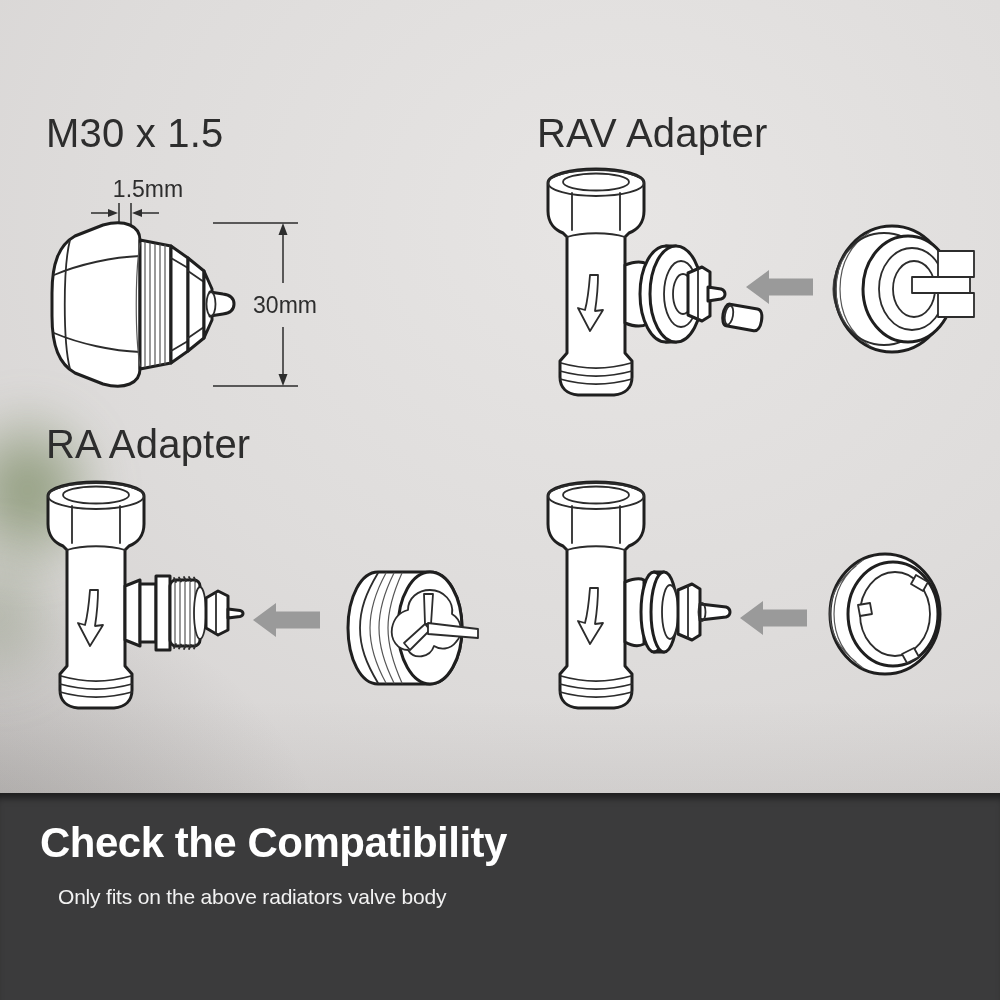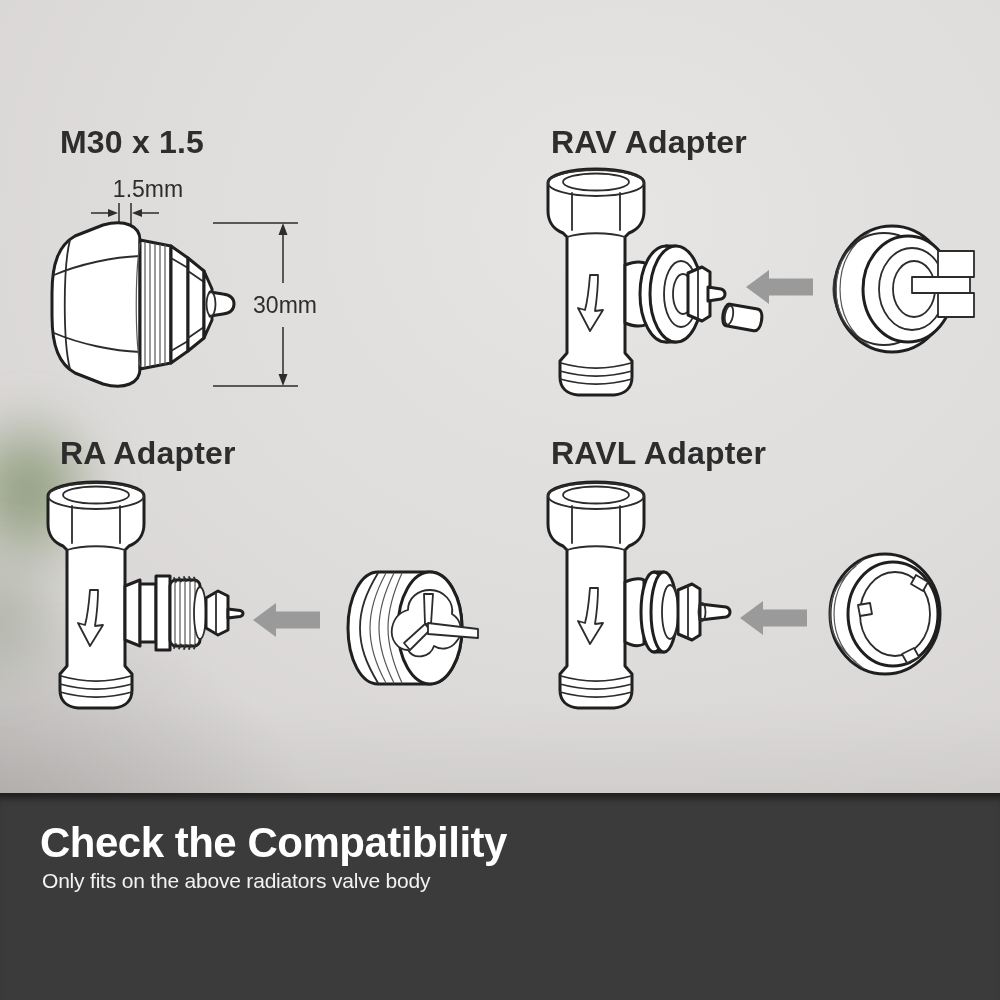--- a/index.html
+++ b/index.html
@@ -18,34 +18,34 @@
     position:absolute;left:-85px;top:365px;width:225px;height:250px;border-radius:50%;
     background:radial-gradient(closest-side, rgba(104,124,77,0.75), rgba(104,124,77,0) 72%);
     filter:blur(20px);
   }
   .plant2{
     position:absolute;left:-110px;top:500px;width:215px;height:230px;border-radius:50%;
     background:radial-gradient(closest-side, rgba(120,134,102,0.45), rgba(120,134,102,0) 72%);
     filter:blur(24px);
   }
   .title{
-    position:absolute;margin:14px;font-size:32px;font-weight:700;line-height:1.15;
+    position:absolute;margin:0;font-size:40px;font-weight:400;line-height:1.15;
     color:var(--label-text,#2d2d2d);white-space:nowrap;letter-spacing:0.2px;
   }
   .footer{
     position:absolute;left:0;top:793px;width:1000px;height:252px;
     background:var(--footer-background,#3b3b3c);
     box-shadow:inset 0 9px 7px -4px rgba(0,0,0,0.5);
   }
   .footer h1{
     position:absolute;left:40px;top:26px;margin:0;font-size:42px;font-weight:700;
     letter-spacing:-0.5px;color:var(--footer-title-text,#ffffff);white-space:nowrap;
   }
   .footer p{
-    position:absolute;left:42px;top:76px;margin:0;font-size:21px;font-weight:400;
+    position:absolute;left:42px;top:76px;margin:16px;font-size:21px;font-weight:400;
     letter-spacing:-0.2px;color:var(--footer-subtitle-text,#f2f2f2);white-space:nowrap;
   }
   svg.art{position:absolute;overflow:visible;}
   svg .o  {stroke:var(--line-dark,#1f1f1f);stroke-width:3;fill:none;stroke-linejoin:round;stroke-linecap:round;}
   svg .of {stroke:var(--line-dark,#1f1f1f);stroke-width:3;fill:#ffffff;stroke-linejoin:round;stroke-linecap:round;}
   svg .m  {stroke:#2c2c2c;stroke-width:1.8;fill:none;stroke-linejoin:round;stroke-linecap:round;}
   svg .mf {stroke:#2c2c2c;stroke-width:1.8;fill:#ffffff;stroke-linejoin:round;stroke-linecap:round;}
   svg .t  {stroke:#565656;stroke-width:1.2;fill:none;stroke-linecap:round;}
   svg .dim{stroke:#2d2d2d;stroke-width:1.5;fill:none;}
   svg .dimf{fill:#2d2d2d;stroke:none;}
@@ -56,21 +56,20 @@
 <body>
 
 <div id="stage">
   <div class="bg"></div>
   <div class="plant"></div>
   <div class="plant2"></div>
 
   <h3 class="title" style="left:46px;top:110px">M30 x 1.5</h3>
   <h3 class="title" style="left:46px;top:421px">RA Adapter</h3>
   <h3 class="title" style="left:537px;top:110px">RAV Adapter</h3>
-  <h3 class="title" style="left:537px;top:421px">RAVL Adapter</h3>
 
   <svg class="art" id="svg-m30" style="left:45px;top:163px" width="300" height="250" viewBox="0 0 300 250">
 
     <text x="103" y="34" text-anchor="middle">1.5mm</text>
     <path class="dim" d="M74,40 V78 M86,40 V78"></path>
     <path class="dim" d="M46,50 H63 M114,50 H97"></path>
     <polygon class="dimf" points="73,50 63,46 63,54"></polygon>
     <polygon class="dimf" points="87,50 97,46 97,54"></polygon>
 
     <g>

